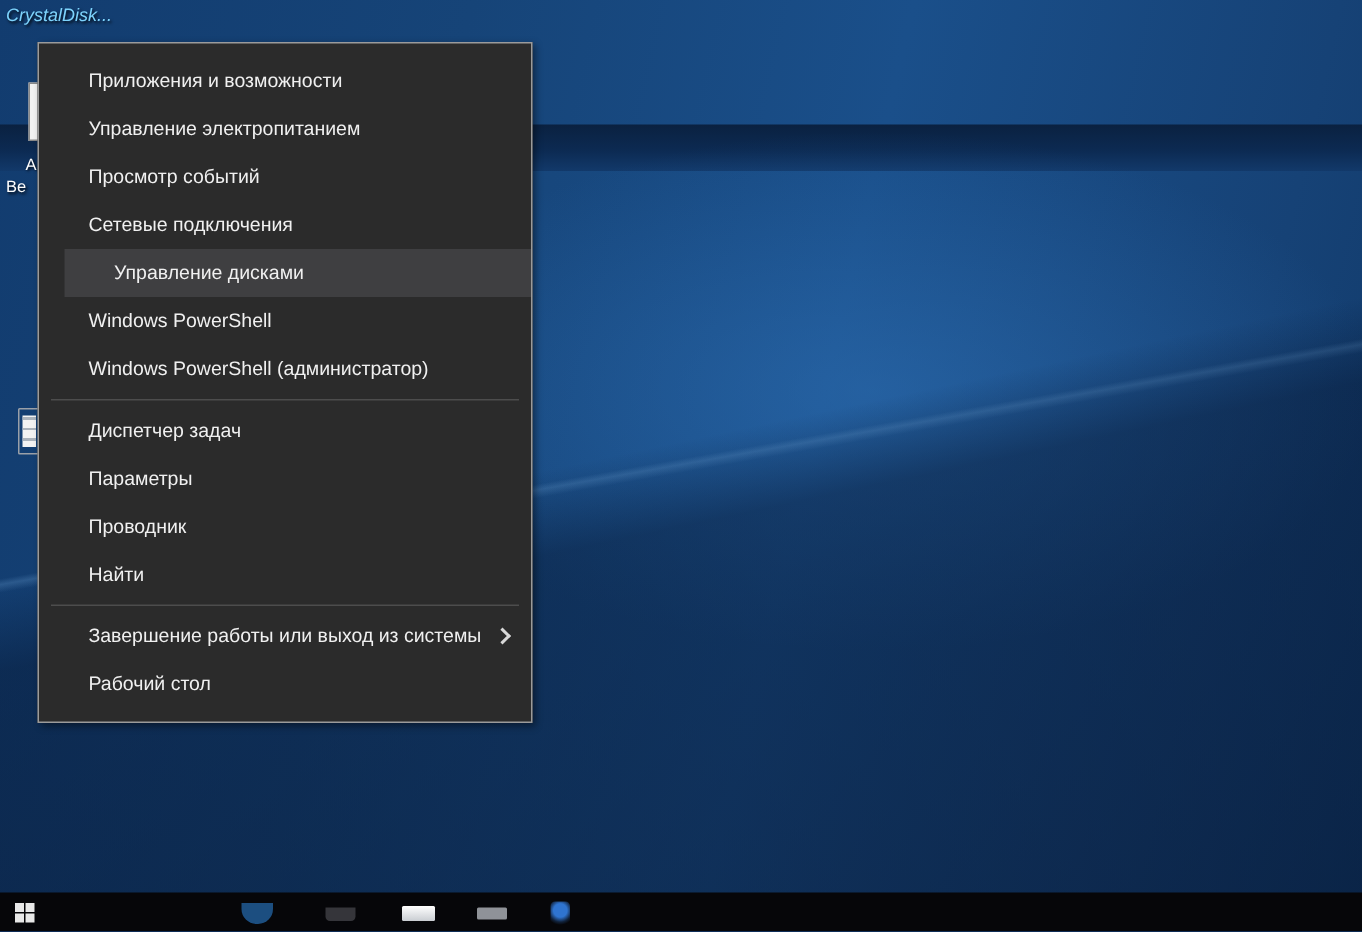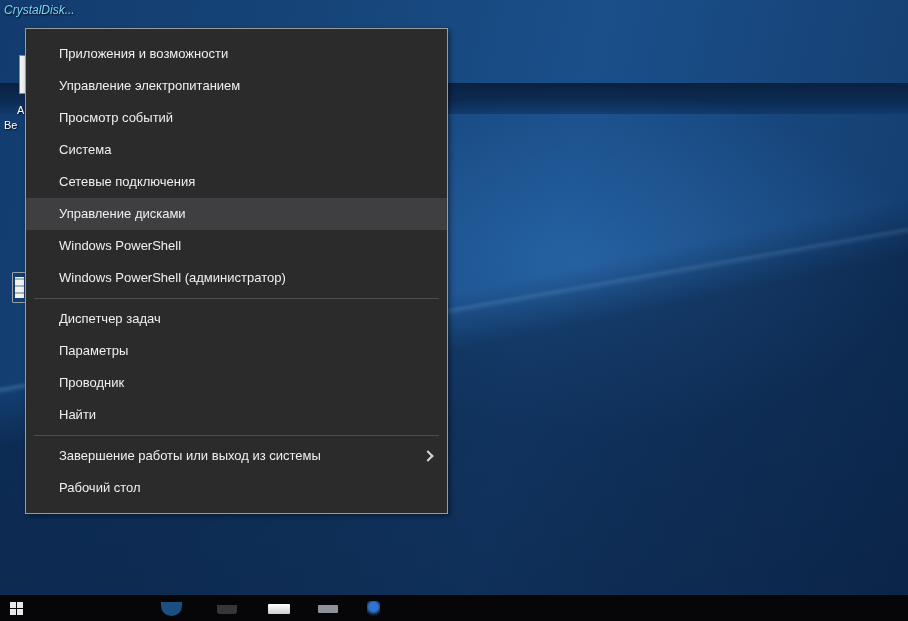--- a/index.html
+++ b/index.html
@@ -31,26 +31,26 @@
   .desk-icon1-label { position: absolute; z-index: 1; color: #ffffff; font-size: 11px;
     text-shadow: 1px 1px 2px rgba(0,0,0,0.9); }
   .l1 { left: 17px; top: 104px; }
   .l2 { left: 4px;  top: 119px; }
   .desk-icon2 { position: absolute; left: 12px; top: 272px; width: 15px; height: 31px; z-index: 1;
     background: #f2f2f2; border: 1px solid #9aa0a8; border-radius: 1px;
     background-image: repeating-linear-gradient(180deg, rgba(0,0,0,0) 0 5px, #aab2bb 5px 7px);
     background-clip: content-box; padding: 4px 2px; }
 
   
-  .winx-menu { position: absolute; left: 25px; top: 28px; width: 423px; z-index: 10;
+  .winx-menu { position: absolute; left: 25px; top: 28px; width: 330px; z-index: 10;
     background: #2b2b2b; border: 1px solid #9b9b9b; padding: 9px 0;
     box-shadow: 2px 2px 5px rgba(0,0,0,0.45); }
   .menu-item { position: relative; height: 32px; line-height: 32px; padding-left: 33px;
     color: #f0f0f0; font-size: 13px; white-space: nowrap; cursor: default; }
-  .menu-item.highlighted { background: #3f3f41; }
+  .menu-item.highlighted { background: #3f3f41; margin-left: 17px; }
   .menu-sep { height: 1px; background: #4d4d4d; margin: 4px 8px; }
   .chevron { position: absolute; right: 15px; top: 50%; width: 8px; height: 8px;
     border-top: 2px solid #d8d8d8; border-right: 2px solid #d8d8d8;
     transform: translateY(-50%) rotate(45deg); }
 
   
   .taskbar { position: absolute; left: 0; bottom: 0; width: 100%; height: 26px; z-index: 5;
     background: #060609; }
   .start-button { position: absolute; left: 0; top: 0; width: 40px; height: 26px; }
   .start-glyph { position: absolute; left: 10px; top: 7px; width: 6px; height: 6px;
@@ -98,23 +98,20 @@
   <div class="menu-item">
     <span>Приложения и возможности</span>
   </div>
   <div class="menu-item">
     <span>Управление электропитанием</span>
   </div>
   <div class="menu-item">
     <span>Просмотр событий</span>
   </div>
   <div class="menu-item">
-    <span>Система</span>
-  </div>
-  <div class="menu-item">
     <span>Сетевые подключения</span>
   </div>
   <div class="menu-item highlighted">
     <span>Управление дисками</span>
   </div>
   <div class="menu-item">
     <span>Windows PowerShell</span>
   </div>
   <div class="menu-item">
     <span>Windows PowerShell (администратор)</span>

